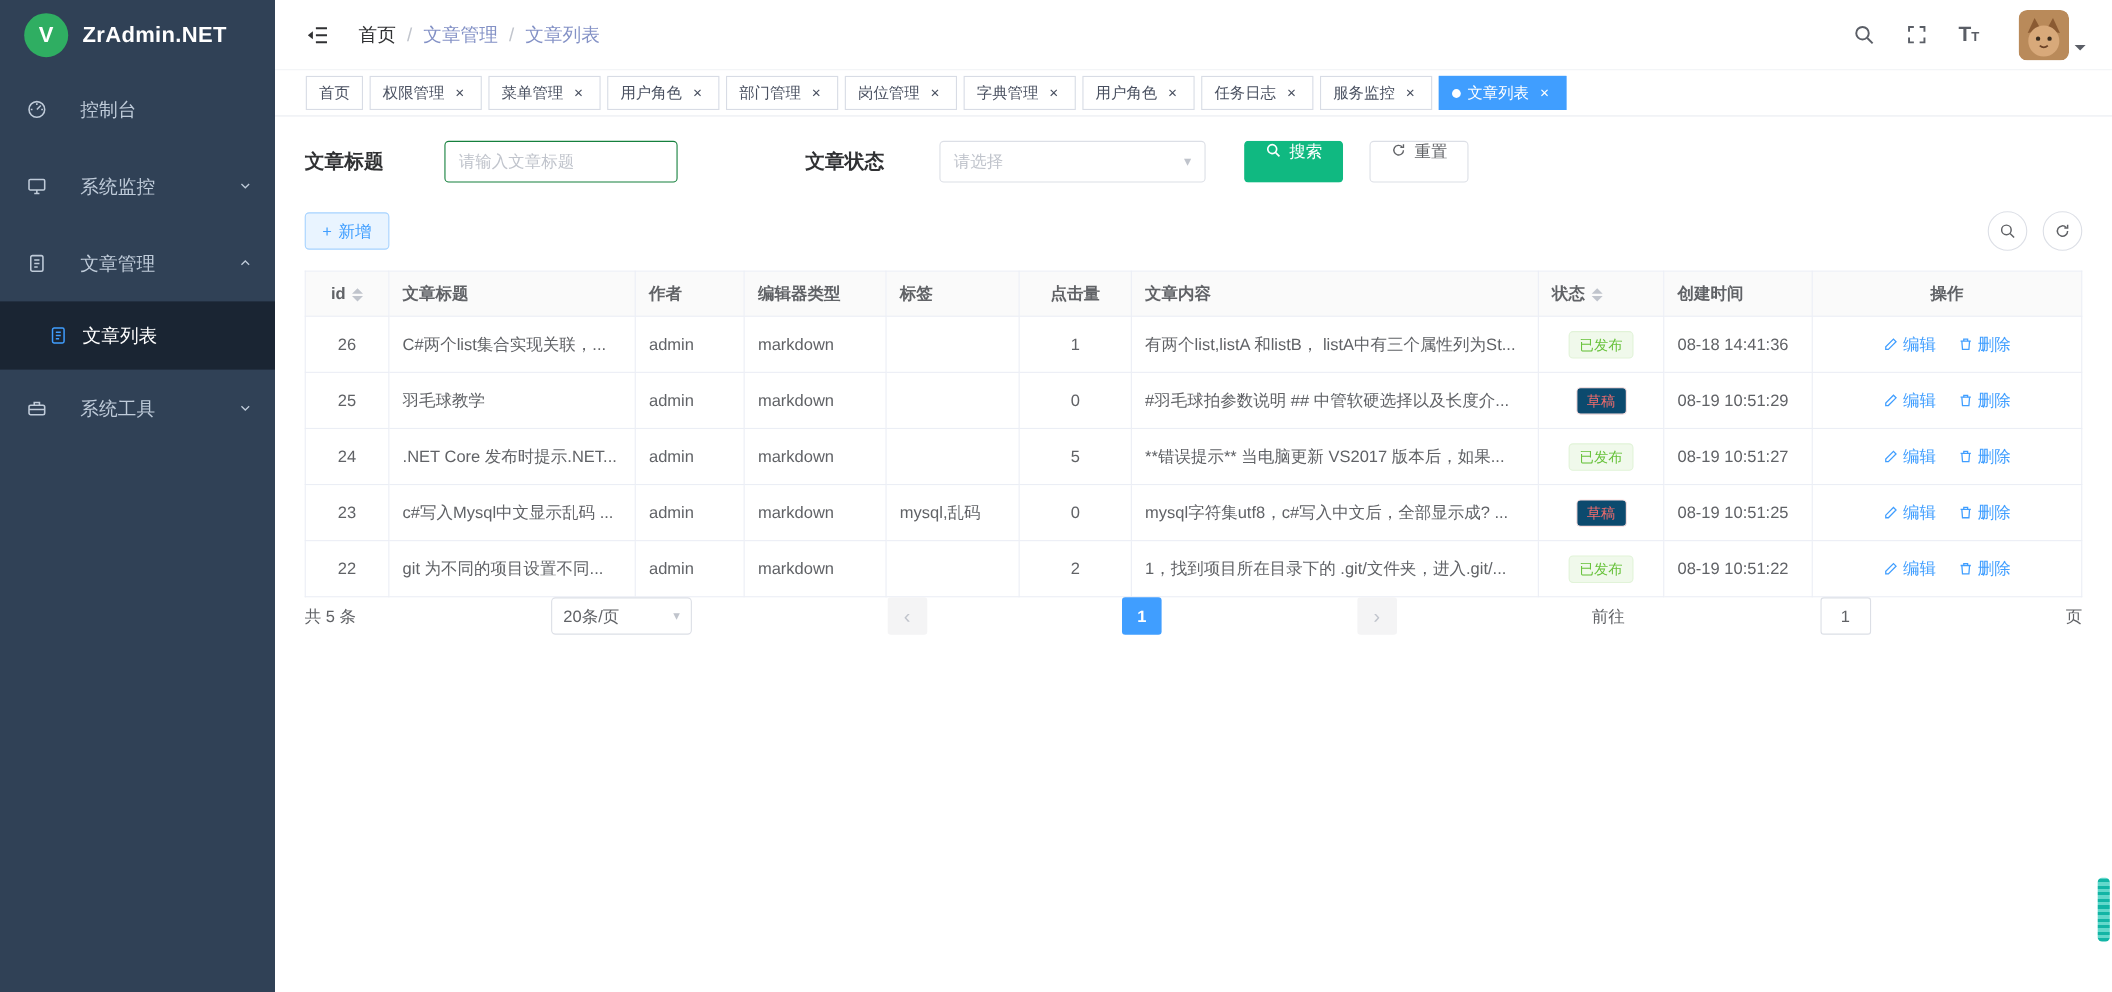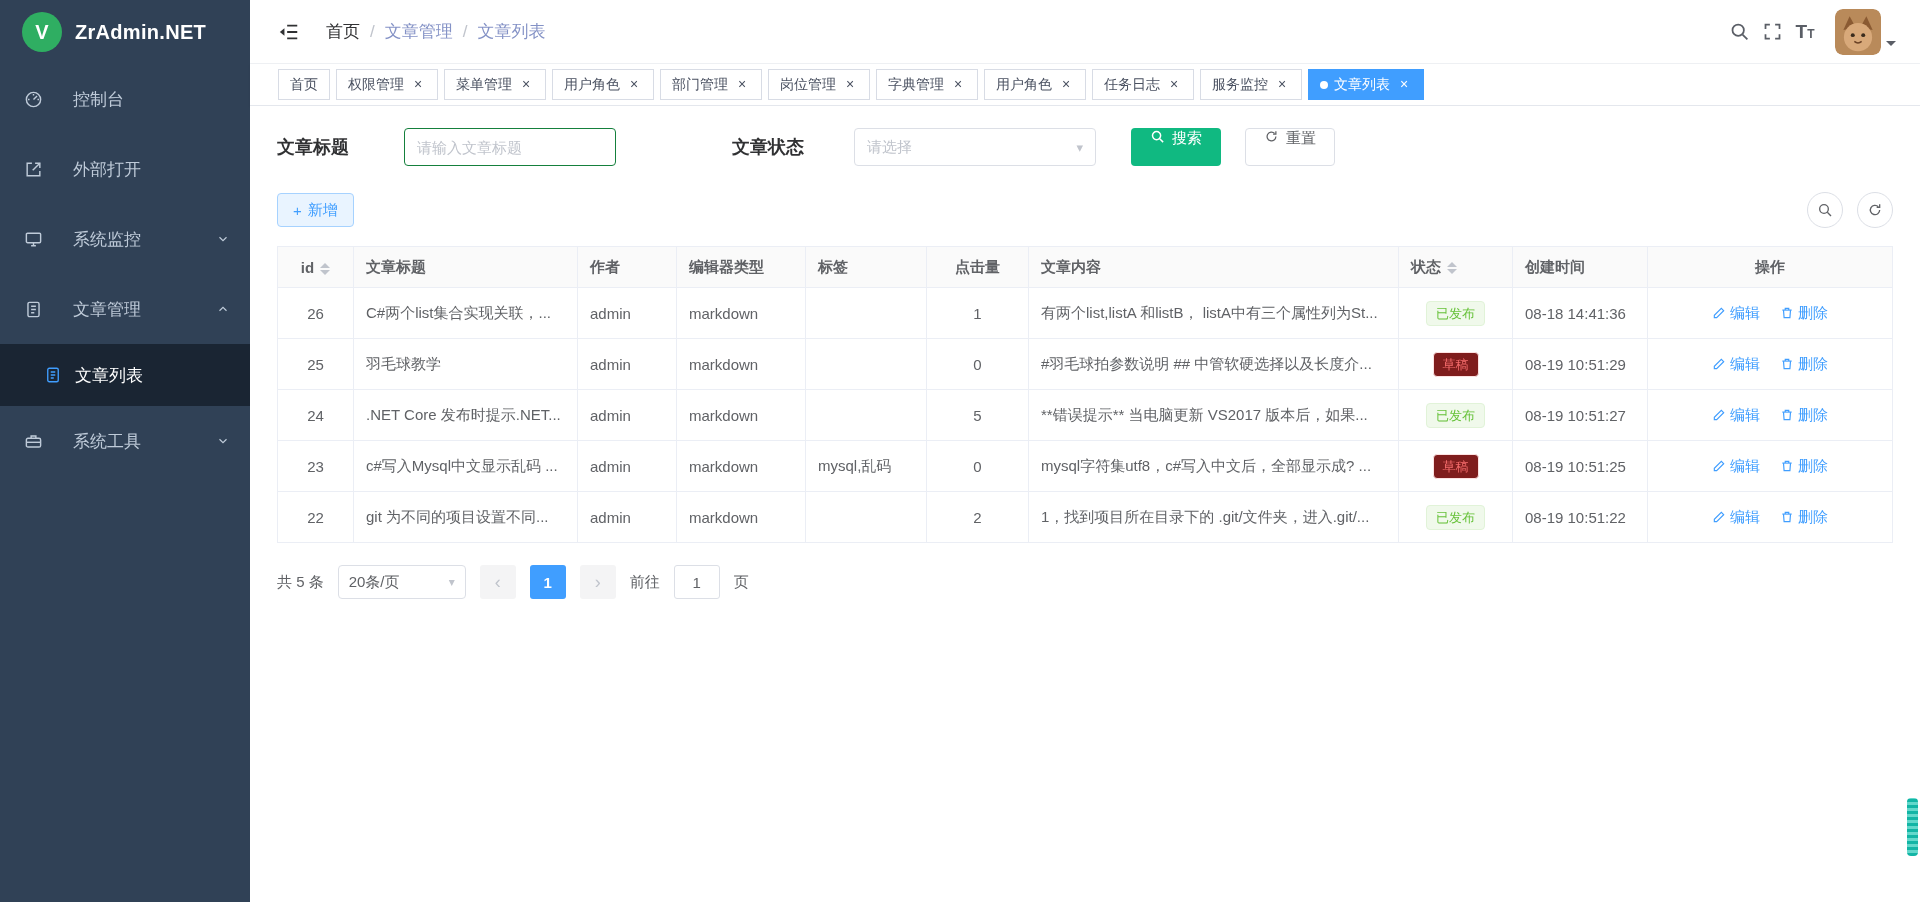--- a/index.html
+++ b/index.html
@@ -28,21 +28,21 @@
 
   .navbar { height:64px; display:flex; align-items:center; padding:0 24px 0 26px;
     background:#fff; border-bottom:1px solid #f0f2f5; }
   .hamburger { width:26px; height:26px; color:#303133; cursor:pointer; display:flex;
     align-items:center; justify-content:center; }
   .hamburger svg { width:22px; height:22px; }
   .breadcrumb { margin-left:24px; font-size:17px; display:flex; align-items:center; gap:10px; }
   .bc-home { color:#303133; }
   .bc-sep { color:#c0c4cc; }
   .bc-link { color:#8492c6; cursor:pointer; }
-  .nav-right { margin-left:auto; display:flex; align-items:flex-start; gap:7px; }
+  .nav-right { margin-left:auto; display:flex; align-items:flex-start; gap:22px; }
   .nav-icon { width:26px; height:26px; display:flex; align-items:center; justify-content:center;
     color:#5a5e66; cursor:pointer; margin-top:10px; }
   .nav-icon svg { width:21px; height:21px; }
   .font-size-icon { font-weight:600; font-size:19px; color:#5a5e66; line-height:1; }
   .font-size-icon .small-t { font-size:12px; }
   .avatar-wrap { display:flex; align-items:flex-end; gap:5px; margin-left:10px; cursor:pointer; }
   .avatar { width:46px; height:46px; border-radius:8px; overflow:hidden; display:block; }
   .caret-down { width:0; height:0; border:5px solid transparent; border-top-color:#5a5e66;
     margin-bottom:4px; }
 
@@ -94,28 +94,28 @@
   table.grid td { height:51px; color:#606266; background:#fff; }
   .c-center { text-align:center !important; }
   .caret-wrapper { display:inline-flex; flex-direction:column; align-items:center;
     margin-left:6px; vertical-align:middle; }
   .sort-caret { width:0; height:0; border:5px solid transparent; display:block; }
   .sort-caret.asc { border-bottom-color:#c0c4cc; margin-bottom:2px; border-top-width:0; }
   .sort-caret.desc { border-top-color:#c0c4cc; border-bottom-width:0; }
   .badge { display:inline-block; height:25px; line-height:23px; padding:0 9px; font-size:13px;
     border-radius:4px; border:1px solid transparent; }
   .badge.success { background:#f0f9eb; border-color:#e1f3d8; color:#67c23a; }
-  .badge.danger { background:#7f1d1d; border-color:#fde2e2; color:#f56c6c; }
+  .badge.danger { background:#0c4a6e; border-color:#fde2e2; color:#f56c6c; }
   .row-actions { display:flex; align-items:center; justify-content:center; gap:20px; }
   .link { color:#409eff; display:inline-flex; align-items:center; gap:4px; cursor:pointer;
     font-size:15px; text-decoration:none; }
   .link svg { width:14px; height:14px; }
 
   
-  .pagination { margin-top:22px; display:flex; align-items:center; justify-content:flex-start;
+  .pagination { display:flex; align-items:center; justify-content:space-between;
     gap:14px; font-size:15px; color:#606266; }
   .page-size-select { width:128px; height:34px; border:1px solid #dcdfe6; border-radius:4px;
     display:flex; align-items:center; justify-content:space-between; padding:0 10px;
     color:#606266; cursor:pointer; background:#fff; }
   .page-size-select .chev { color:#c0c4cc; font-size:12px; }
   .pg-btn { width:36px; height:34px; border-radius:3px; background:#f4f4f5; color:#c0c4cc;
     display:flex; align-items:center; justify-content:center; font-size:18px; cursor:pointer;
     border:none; }
   .pg-current { width:36px; height:34px; border-radius:3px; background:#409eff; color:#fff;
     display:flex; align-items:center; justify-content:center; font-size:15px; font-weight:600;
@@ -145,28 +145,20 @@
     <nav class="menu">
       <div class="menu-item">
         <svg class="mi" viewBox="0 0 24 24" fill="none" stroke="currentColor" stroke-width="1.8">
             <circle cx="12" cy="12" r="9"></circle>
             <path d="M12 12l4.5-4.5"></path>
             <path d="M12 5v2M19 12h-2M5 12h2"></path>
           </svg>
         <span class="menu-label">控制台</span>
       </div>
 
-      <div class="menu-item">
-        <svg class="mi" viewBox="0 0 24 24" fill="none" stroke="currentColor" stroke-width="1.8">
-            <path d="M14 4h6v6"></path>
-            <path d="M20 4l-9 9"></path>
-            <path d="M20 14v6H4V4h6"></path>
-          </svg>
-        <span class="menu-label">外部打开</span>
-      </div>
 
 
       <div class="menu-item">
         <svg class="mi" viewBox="0 0 24 24" fill="none" stroke="currentColor" stroke-width="1.8">
             <rect x="3" y="4" width="18" height="12" rx="1.5"></rect>
             <path d="M9 20h6M12 16v4"></path>
           </svg>
         <span class="menu-label">系统监控</span>
         <svg class="arrow" viewBox="0 0 24 24" fill="none" stroke="currentColor" stroke-width="2">
             <polyline points="6 9 12 15 18 9"></polyline>

